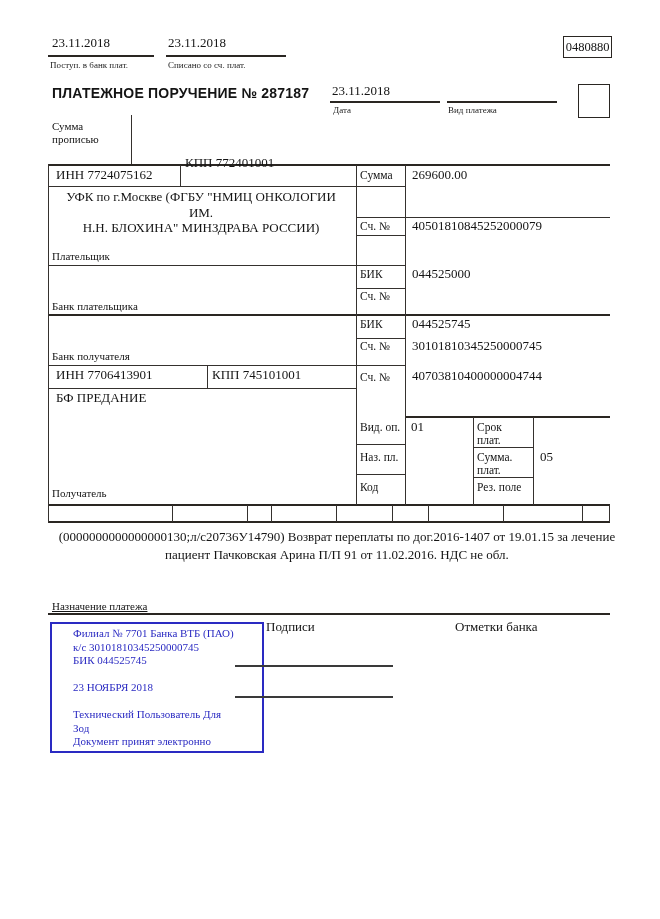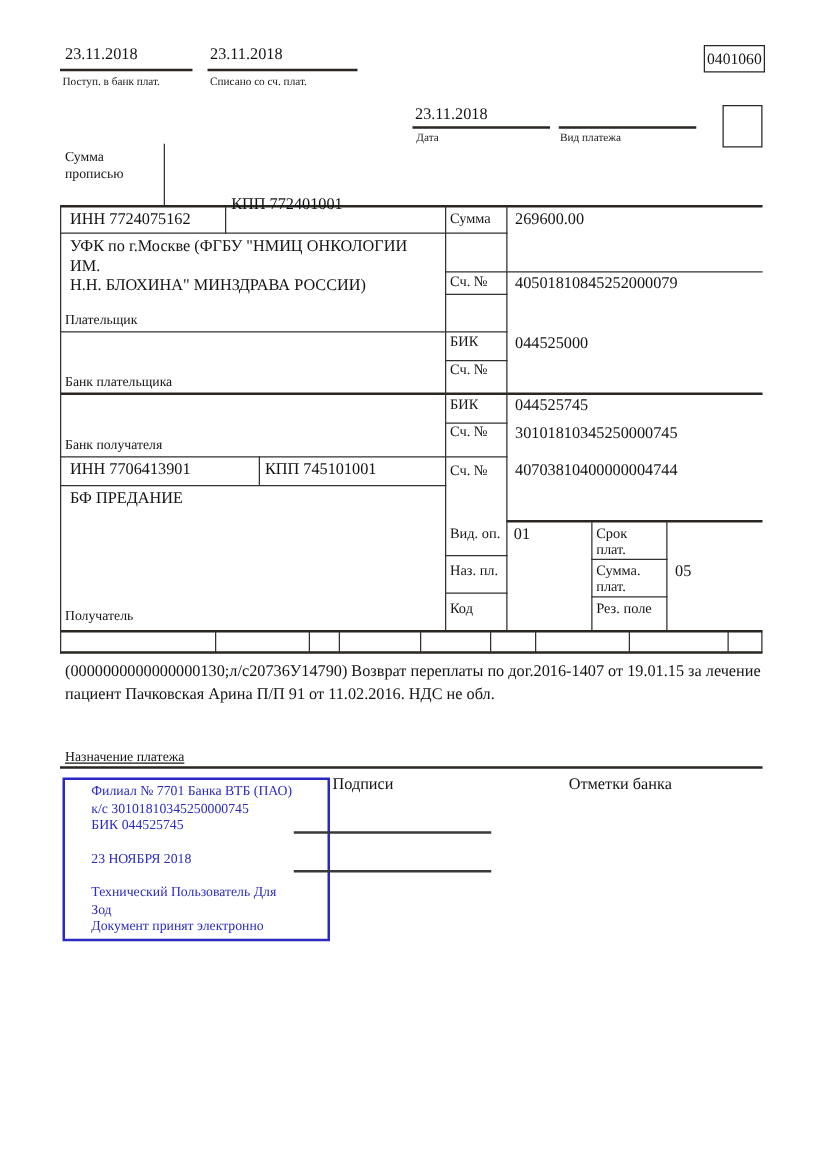--- a/index.html
+++ b/index.html
@@ -1,19 +1,19 @@
 <!DOCTYPE html>
 <html><head>
 <meta charset="utf-8">
 <style>
   html,body { margin:0; padding:0; background:#ffffff; }
   .page { position:relative; width:660px; height:919px; background:#ffffff; overflow:hidden;
           font-family:"Liberation Serif","DejaVu Serif",serif; color:#141414; }
   .t    { position:absolute; white-space:pre-line; line-height:1.15; }
-  .sz13 { font-size:13px; }
+  .sz13 { font-size:13px;text-align:center; }
   .sz12 { font-size:12.5px; }
   .lbl  { font-size:11.5px; }
   .cap  { font-size:11px; }
   .tiny { font-size:9px; color:#1c1c1c; }
   .title{ font-family:"Liberation Sans","DejaVu Sans",sans-serif; font-weight:bold; font-size:14px; letter-spacing:.2px; }
   .h    { position:absolute; height:1px; background:#35312e; }
   .h2   { position:absolute; height:2px; background:#2a2622; }
   .v    { position:absolute; width:1px;  background:#35312e; }
   .codebox { position:absolute; left:563px; top:36px; width:47px; height:20px;
              border:1.5px solid #2a2622; font-size:12.5px; text-align:center; line-height:20px; }
@@ -29,22 +29,23 @@
 <div class="page">
 
   <div class="t sz13" style="left:52px; top:36px;">23.11.2018</div>
   <div class="h2" style="left:48px; top:55px; width:106px;"></div>
   <div class="t tiny" style="left:50px; top:60px;">Поступ. в банк плат.</div>
 
   <div class="t sz13" style="left:168px; top:36px;">23.11.2018</div>
   <div class="h2" style="left:166px; top:55px; width:120px;"></div>
   <div class="t tiny" style="left:168px; top:60px;">Списано со сч. плат.</div>
 
-  <div class="codebox">0401060</div>
+  <div class="codebox">0480880</div>
 
+  <div class="t title" style="left:52px; top:85px;">ПЛАТЕЖНОЕ ПОРУЧЕНИЕ № 287187</div>
   <div class="t sz13" style="left:332px; top:84px;">23.11.2018</div>
   <div class="h2" style="left:330px; top:101px; width:110px;"></div>
   <div class="t tiny" style="left:333px; top:105px;">Дата</div>
   <div class="h2" style="left:447px; top:101px; width:110px;"></div>
   <div class="t tiny" style="left:448px; top:105px;">Вид платежа</div>
   <div class="sqbox"></div>
 
   <div class="t cap" style="left:52px; top:120px;">Сумма
 прописью</div>
   <div class="v" style="left:131px; top:115px; height:50px;"></div>

